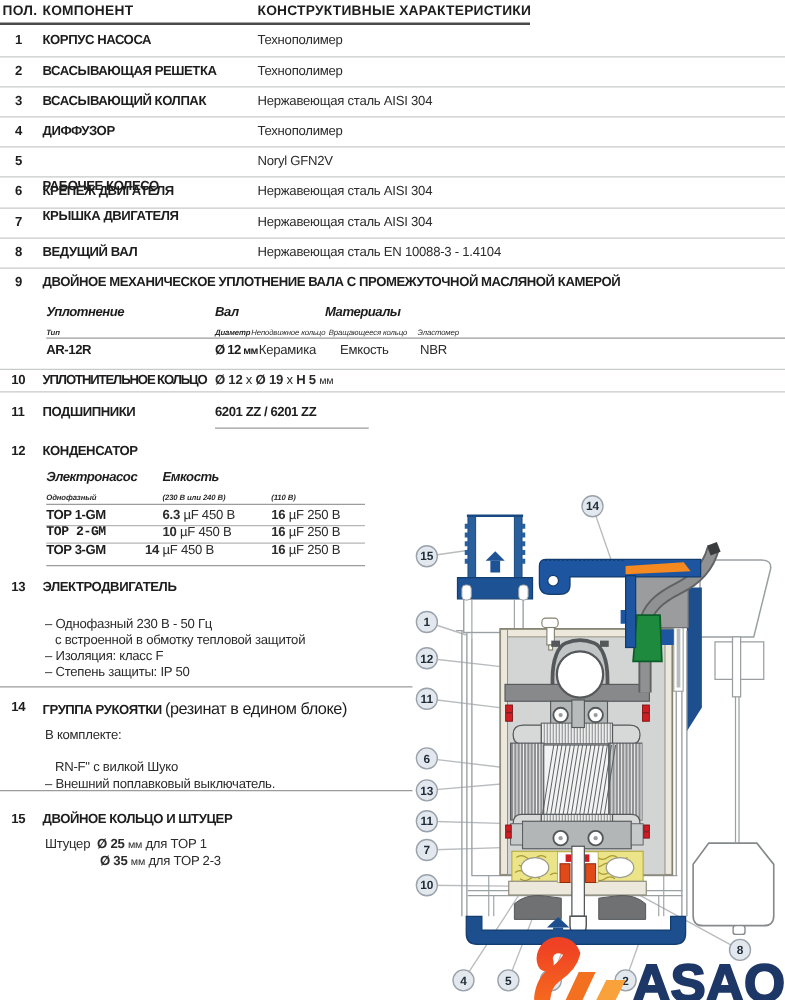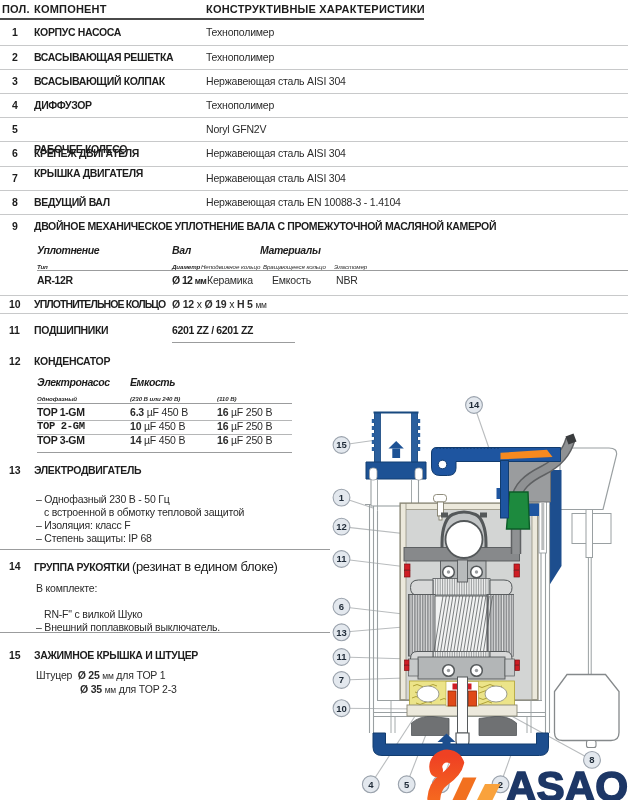--- a/index.html
+++ b/index.html
@@ -103,41 +103,41 @@
 <div class="ln" style="left:37px;top:403px;width:255px;background:#9b9c9d;"></div>
 <div class="t b" style="left:37px;top:407px;">TOP 1-GM</div>
 <div class="t" style="left:130px;top:407px;"><b>6.3</b> µF 450 В</div>
 <div class="t" style="left:217px;top:407px;"><b>16</b> µF 250 В</div>
 <div class="ln" style="left:37px;top:420px;width:255px;background:#b5b6b7;"></div>
 <div class="t b" style="left:37px;top:421px;font-family:Liberation Mono, monospace;">TOP 2-GM</div>
 <div class="t" style="left:130px;top:421px;"><b>10</b> µF 450 В</div>
 <div class="t" style="left:217px;top:421px;"><b>16</b> µF 250 В</div>
 <div class="ln" style="left:37px;top:434px;width:255px;background:#b5b6b7;"></div>
 <div class="t b" style="left:37px;top:435px;text-align:center;">TOP 3-GM</div>
-<div class="t" style="left:130px;top:435px;"><b>14</b> µF 450 В</div>
+<div class="t" style="left:116px;top:435px;"><b>14</b> µF 450 В</div>
 <div class="t" style="left:217px;top:435px;"><b>16</b> µF 250 В</div>
 <div class="ln" style="left:37px;top:452px;width:255px;background:#9b9c9d;"></div>
 
 <div class="t num" style="left:9px;top:465px;">13</div>
 <div class="t b" style="left:34px;top:465px;">ЭЛЕКТРОДВИГАТЕЛЬ</div>
 <div class="t" style="left:36px;top:494px;">– Однофазный 230 В - 50 Гц</div>
 <div class="t" style="left:44px;top:507px;">с встроенной в обмотку тепловой защитой</div>
 <div class="t" style="left:36px;top:520px;">– Изоляция: класс F</div>
-<div class="t" style="left:36px;top:533px;">– Степень защиты: IP 68</div>
+<div class="t" style="left:36px;top:533px;">– Степень защиты: IP 50</div>
 <div class="ln" style="left:0;top:549px;width:330px;background:#9b9c9d;"></div>
 
 <div class="t num" style="left:9px;top:561px;">14</div>
 <div class="t b" style="left:34px;top:561px;">ГРУППА РУКОЯТКИ <span style="font-weight:normal;font-size:13px;">(резинат в едином блоке)</span></div>
 <div class="t" style="left:36px;top:583px;">В комплекте:</div>
 <div class="t" style="left:44px;top:609px;">RN-F" с вилкой Шуко</div>
 <div class="t" style="left:36px;top:622px;">– Внешний поплавковый выключатель.</div>
 <div class="ln" style="left:0;top:632px;width:330px;background:#9b9c9d;"></div>
 
 <div class="t num" style="left:9px;top:650px;">15</div>
-<div class="t b" style="left:34px;top:650px;">ЗАЖИМНОЕ КРЫШКА И ШТУЦЕР</div>
+<div class="t b" style="left:34px;top:650px;">ДВОЙНОЕ КОЛЬЦО И ШТУЦЕР</div>
 <div class="t" style="left:36px;top:670px;">Штуцер&nbsp;&nbsp;<b>Ø 25</b> <span style="font-size:8.5px;">мм</span> для TOP 1</div>
 <div class="t" style="left:80px;top:684px;"><b>Ø 35</b> <span style="font-size:8.5px;">мм</span> для TOP 2-3</div>
 
 <svg style="position:absolute;left:330px;top:395px;" width="298" height="405" viewBox="330 395 298 405">
 <defs>
 <linearGradient id="lg2" x1="0" y1="0" x2="0" y2="1">
 <stop offset="0" stop-color="#ef4123"></stop>
           <stop offset="1" stop-color="#f5671f"></stop>
 </linearGradient>
 </defs>

